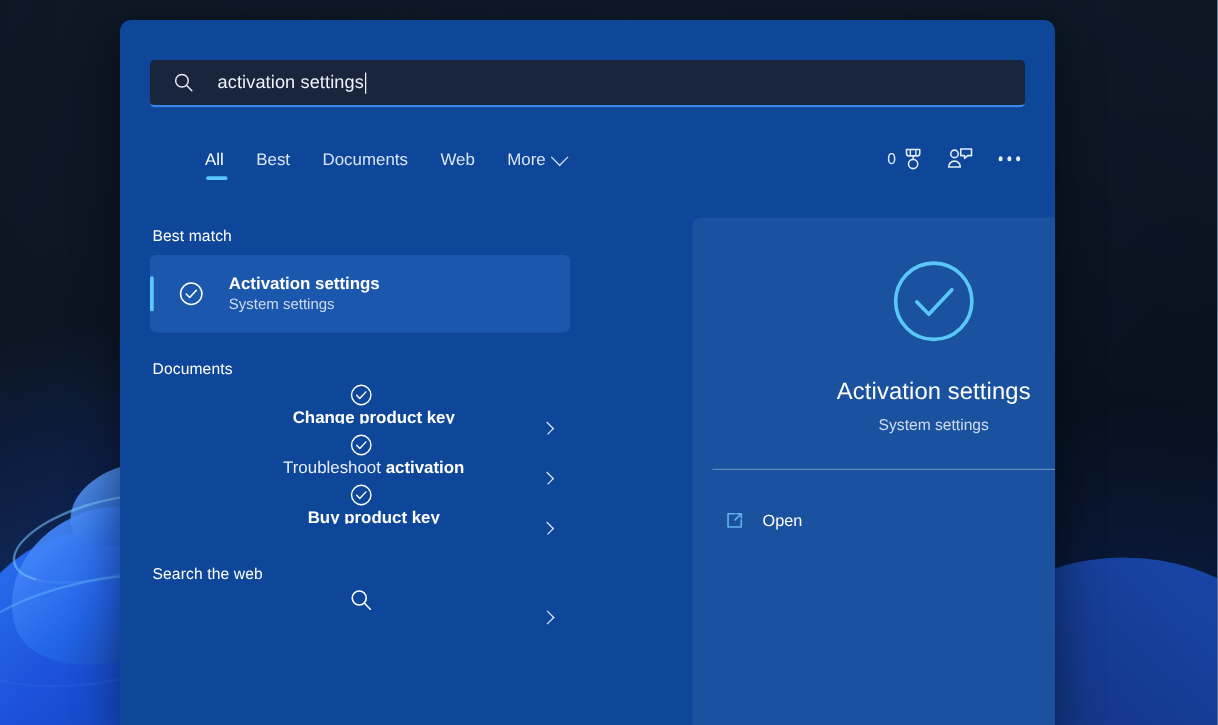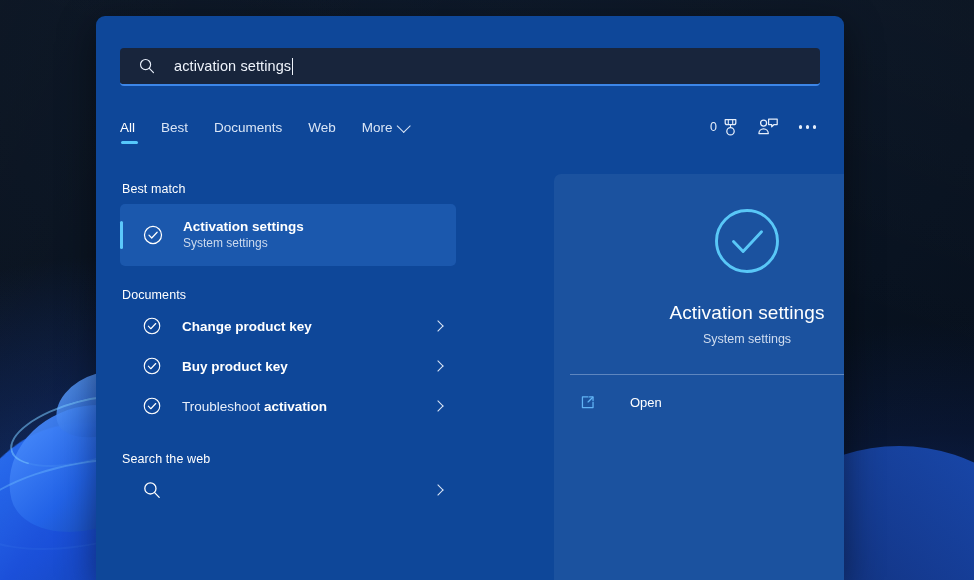--- a/index.html
+++ b/index.html
@@ -153,21 +153,21 @@
   
   .tabbar {
     position: absolute;
     left: 24px;
     top: 104px;
     right: 24px;
     height: 34px;
     display: flex;
     align-items: flex-start;
   }
-  .tabs { display: flex; align-items: flex-start; }
+  .tabs { display: flex; align-items: flex-start; margin-left: 44px; }
   .tab {
     position: relative;
     font-size: 13.5px;
     color: #d9e5f6;
     padding: 0 0 9px 0;
     margin-right: 26px;
     cursor: default;
     white-space: nowrap;
     display: flex;
     align-items: center;
@@ -237,20 +237,21 @@
   .section-head.web { padding-top: 26px; }
 
   .row {
     position: relative;
     display: flex;
     align-items: center;
     height: 40px;
     border-radius: 4px;
     padding-left: 22px;
     cursor: default;
+    flex-direction: column;
   }
   .row .row-icon {
     width: 20px; height: 20px;
     flex: 0 0 auto;
     margin-right: 20px;
     display: block;
   }
   .row-label {
     font-size: 13.5px;
     color: #ffffff;
@@ -330,24 +331,23 @@
   }
   .pv-divider {
     margin: 28px auto 0 auto;
     width: 354px;
     height: 1px;
     background: rgba(205,222,245,0.38);
   }
   .pv-actions { padding: 20px 26px 0 26px; }
   .pv-action {
     display: flex;
-    align-items: flex-start;
+    align-items: flex-end;
     height: 28px;
     cursor: default;
-    gap: 20px;
   }
   .pv-action .ext-icon { width: 15px; height: 15px; margin-right: 15px; flex: 0 0 auto; }
   .pv-action .pv-link-text {
     font-size: 13px;
     color: #ffffff;
   }
   .pv-link {
     display: block;
     font-size: 13px;
     color: #e9f0fb;
@@ -455,30 +455,30 @@
         </svg>
         <div class="row-label">Change product key</div>
         <div class="row-chevron"></div>
       </div>
 
       <div class="row">
         <svg class="row-icon" viewBox="0 0 24 24">
           <circle cx="12" cy="12" r="9.3" fill="none" stroke="#ffffff" stroke-width="1.35"></circle>
           <path d="M7.6 12.2l3 3.1 5.9-6.3" fill="none" stroke="#ffffff" stroke-width="1.35" stroke-linecap="round" stroke-linejoin="round"></path>
         </svg>
-        <div class="row-label">Buy product key</div>
+        <div class="row-label"><span class="norm">Troubleshoot </span><span>activation</span></div>
         <div class="row-chevron"></div>
       </div>
 
       <div class="row">
         <svg class="row-icon" viewBox="0 0 24 24">
           <circle cx="12" cy="12" r="9.3" fill="none" stroke="#ffffff" stroke-width="1.35"></circle>
           <path d="M7.6 12.2l3 3.1 5.9-6.3" fill="none" stroke="#ffffff" stroke-width="1.35" stroke-linecap="round" stroke-linejoin="round"></path>
         </svg>
-        <div class="row-label"><span class="norm">Troubleshoot </span><span>activation</span></div>
+        <div class="row-label">Buy product key</div>
         <div class="row-chevron"></div>
       </div>
 
       <div class="section-head web">Search the web</div>
 
       <div class="row">
         <svg class="row-icon" viewBox="0 0 20 20">
           <circle cx="8.4" cy="8.4" r="5.6" fill="none" stroke="#ffffff" stroke-width="1.3"></circle>
           <line x1="12.6" y1="12.6" x2="17.2" y2="17.4" stroke="#ffffff" stroke-width="1.3" stroke-linecap="round"></line>
         </svg>

